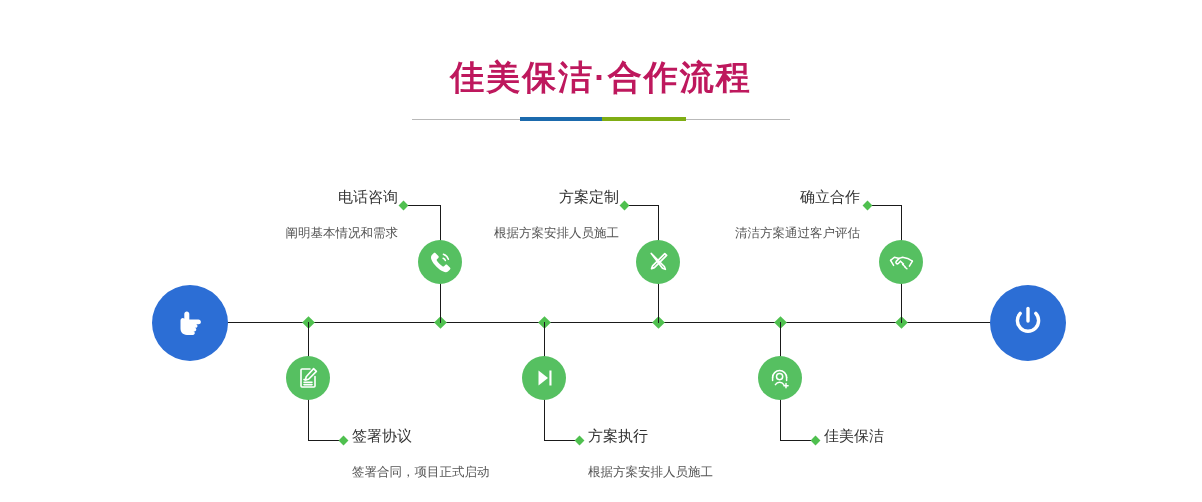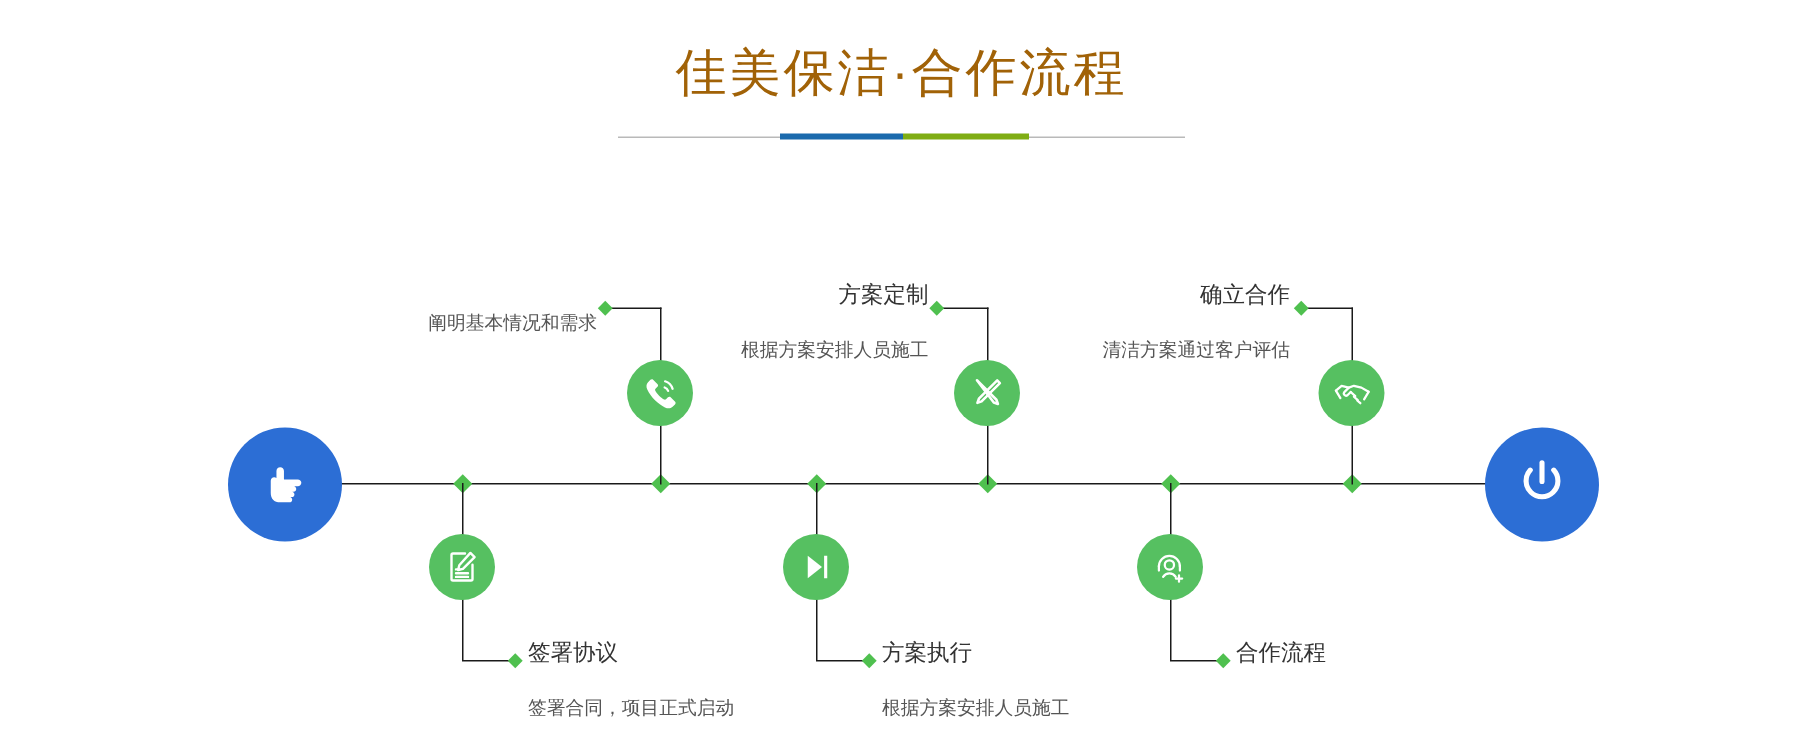--- a/index.html
+++ b/index.html
@@ -9,25 +9,25 @@
     background: #ffffff;
     font-family: "Liberation Sans", "DejaVu Sans", sans-serif;
     overflow: hidden;
   }
   #root { position: relative; width: 1202px; height: 502px; }
 
   
   .header { position: absolute; left: 0; top: 0; width: 1202px; text-align: center; }
   .title {
     font-size: 34px;
-    color: #a16207;
+    color: #be185d;
     letter-spacing: 2px;
     line-height: 1;
-    padding-top: 32px;
-    font-weight: 400;
+    padding-top: 60px;
+    font-weight: 700;
   }
   .divider-wrap {
     position: relative;
     width: 378px;
     height: 12px;
     margin: 20px auto 0 auto;
   }
   .divider-base {
     position: absolute; left: 0; top: 5px;
     width: 378px; height: 1px; background: #b9b9b9;
@@ -149,20 +149,21 @@
     <div class="circle" style="left:418px; top:240px;">
       <span>
         <svg width="26" height="26" viewBox="0 0 26 26">
           <path fill="#ffffff" d="M8.4 4.1c-.5-.5-1.3-.4-1.8 .1L4.9 6c-1.1 1.2-1.2 3-.3 4.9 1 2.2 2.7 4.6 4.9 6.8 2.2 2.2 4.6 3.9 6.8 4.9 1.9 .9 3.7 .8 4.9-.3l1.8-1.7c.5-.5.6-1.3.1-1.8l-3-3c-.5-.5-1.3-.4-1.8.1l-1.3 1.3c-.3.3-.8.4-1.2.2-1-.5-2.2-1.4-3.4-2.6-1.2-1.2-2.1-2.4-2.6-3.4-.2-.4-.1-.9.2-1.2l1.3-1.3c.5-.5.6-1.3.1-1.8l-3-3z"></path>
           <path fill="none" stroke="#ffffff" stroke-width="1.5" stroke-linecap="round" d="M16.4 5.2a7.6 7.6 0 0 1 5 5"></path>
           <path fill="none" stroke="#ffffff" stroke-width="1.5" stroke-linecap="round" d="M16.1 9.3a3.9 3.9 0 0 1 2.3 2.3"></path>
         </svg>
       </span>
     </div>
     <div class="lbl right-align" style="left:150px; top:188px; width:248px;">
+      <div class="lbl-title">电话咨询</div>
       <div class="lbl-desc">阐明基本情况和需求</div>
     </div>
   </div>
 
   <div class="node">
     <div class="vline" style="left:658px; top:205px; height:118px;"></div>
     <div class="hline" style="left:625px; top:205px; width:34px;"></div>
     <div class="diamond small" style="left:621px; top:202px;"></div>
     <div class="circle" style="left:636px; top:240px;">
       <span>
@@ -252,17 +253,17 @@
             <path d="M5.6 12.6 a7 7 0 0 1 14 0"></path>
             <path d="M5.6 12.2 v3.2 M19.6 12.2 v3.2"></path>
             <circle cx="12.6" cy="11.6" r="3.1"></circle>
             <path d="M8.4 19.6 a5 5 0 0 1 8.4 0"></path>
             <path d="M19 18.6 v4.2 M16.9 20.7 h4.2"></path>
           </g>
         </svg>
       </span>
     </div>
     <div class="lbl left-align" style="left:824px; top:427px;">
-      <div class="lbl-title">合作流程</div>
+      <div class="lbl-title">佳美保洁</div>
     </div>
   </div>
 
 </div>
 
 </body></html>

